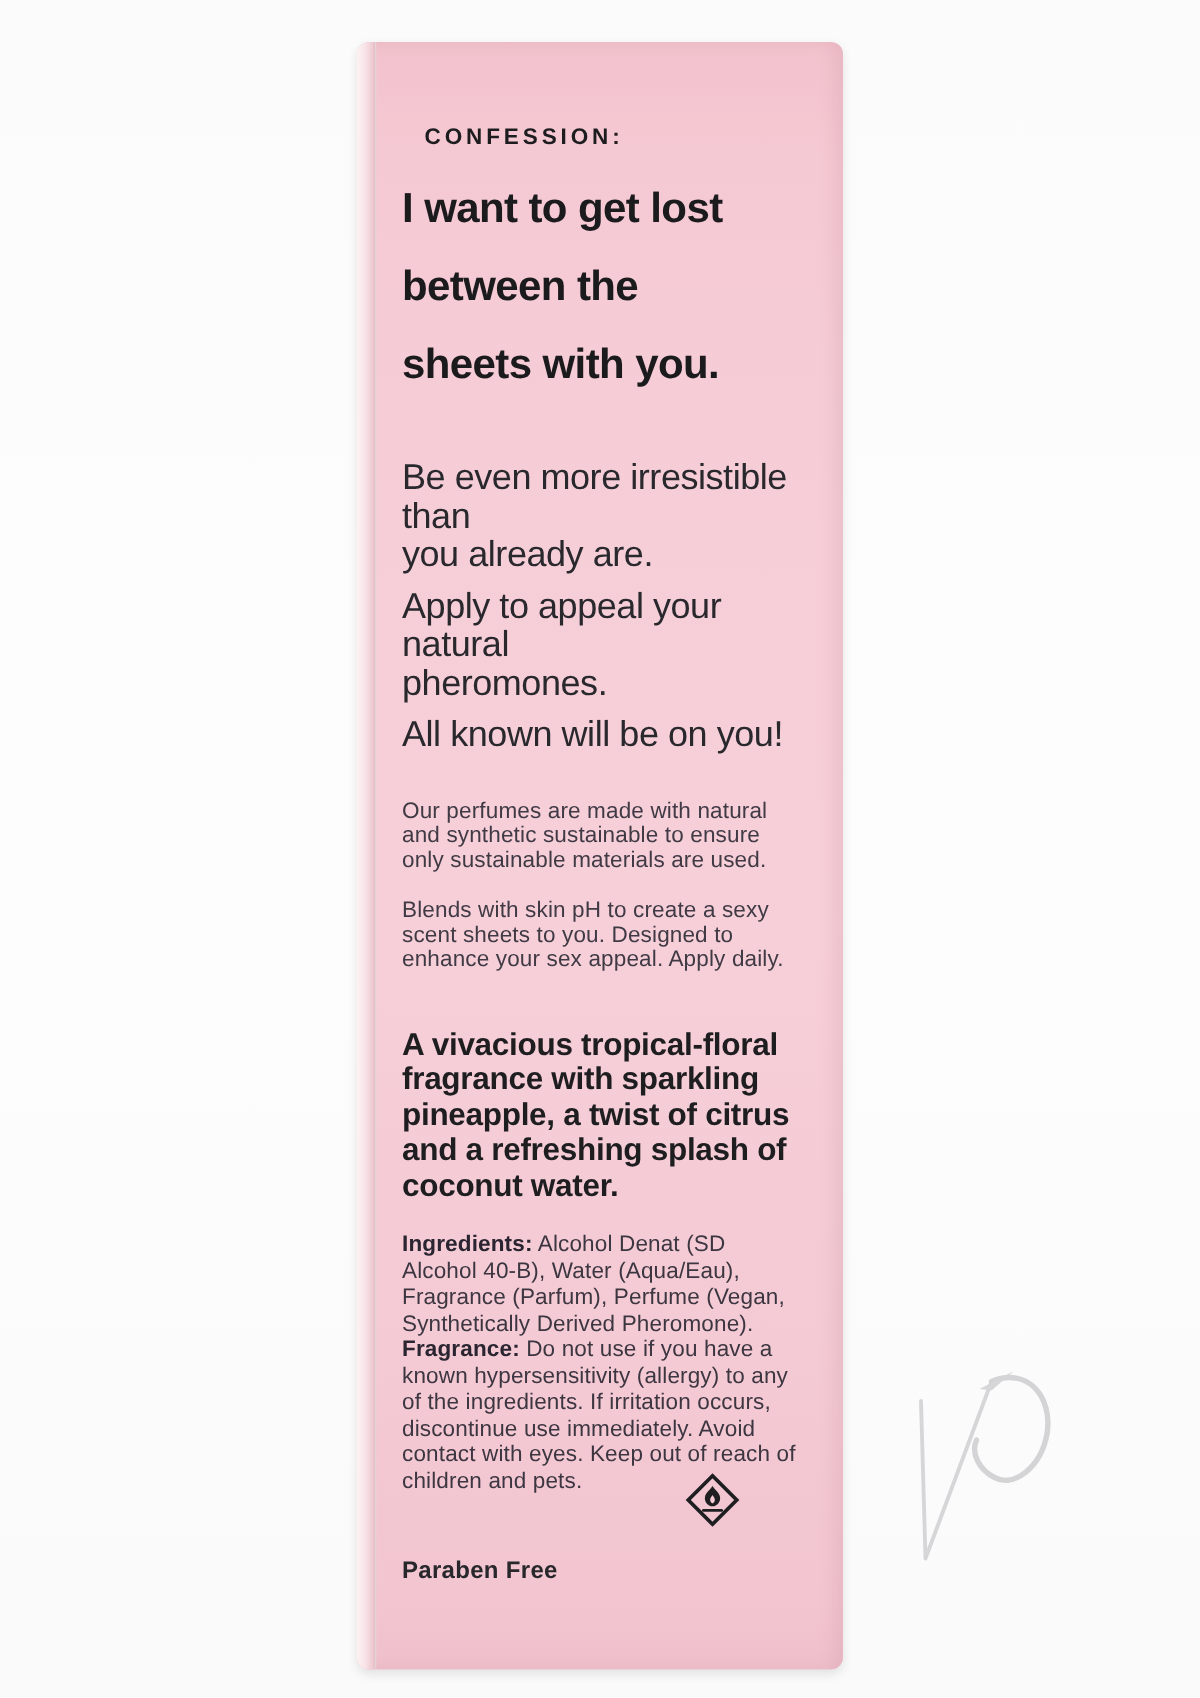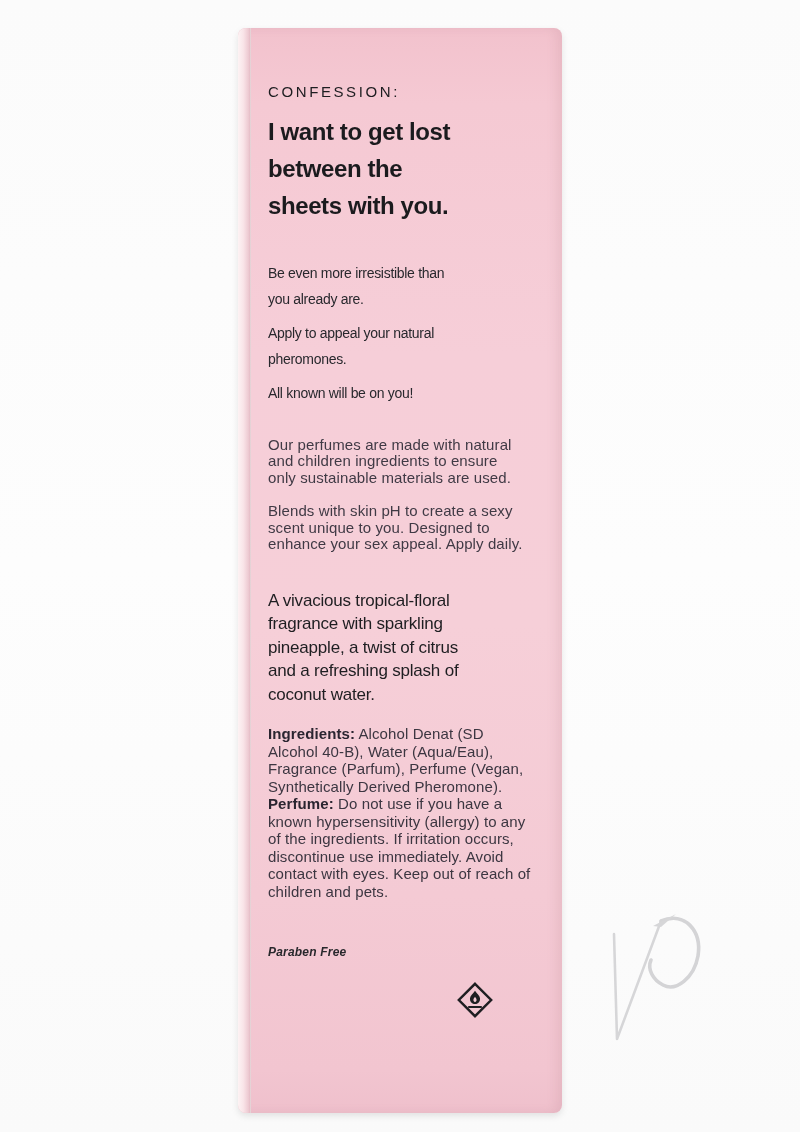--- a/index.html
+++ b/index.html
@@ -27,60 +27,60 @@
     border-radius:8px 0 0 8px;
     background:linear-gradient(90deg,#fdf3f4 0%,#f9e4e8 45%,#eecbd3 85%,#e5bcc6 100%);
     border-right:1px solid rgba(120,70,85,0.18);
   }
   .content{
     position:absolute;left:30px;top:56px;right:8px;
     color:#232327;
   }
   .prelines{white-space:pre-line;}
   .kicker{
-    font-size:15px;font-weight:400;letter-spacing:2.6px;
-    color:#1d1d20;line-height:16px;
+    font-size:15px;font-weight:700;letter-spacing:2.6px;
+    color:#1d1d20;line-height:16px;margin-left:15px;
   }
   .headline{
     margin:13px 0 0 0;
-    font-size:24px;font-weight:700;letter-spacing:-0.4px;
-    line-height:37px;color:#1b1b1e;
+    font-size:28px;font-weight:700;letter-spacing:-0.4px;
+    line-height:52px;color:#1b1b1e;
   }
   .tagline{
     margin:0;width:286px;
-    font-size:14px;font-weight:400;letter-spacing:-0.3px;
+    font-size:24px;font-weight:400;letter-spacing:-0.3px;
     line-height:25.5px;color:#28282d;
   }
   .tagline.first{margin-top:37px;}
   .tagline + .tagline{margin-top:9px;}
   .smalltext{
     margin:0;width:286px;
     font-size:15px;font-weight:400;
     line-height:16.5px;color:#403a45;
     letter-spacing:0.1px;
   }
   .smalltext.first{margin-top:30px;}
   .smalltext + .smalltext{margin-top:17px;}
   .fragrance{
     margin:36px 0 0 0;width:292px;
-    font-size:17px;font-weight:400;letter-spacing:-0.2px;
+    font-size:21px;font-weight:700;letter-spacing:-0.2px;
     line-height:23.5px;color:#1e1e21;
   }
   .legal{
     margin:0;width:264px;
     font-size:15px;font-weight:400;
     line-height:17.5px;color:#3c3641;
     letter-spacing:0.1px;
   }
   .legal.first{margin-top:19px;}
   .legal b, .legal span.b{font-weight:700;color:#2a2530;}
   .claims{margin-top:43px;}
   .claim{
-    font-size:12px;font-weight:700;letter-spacing:0.2px;
-    line-height:18px;color:#28282c;font-style:italic;
+    font-size:16px;font-weight:700;letter-spacing:0.2px;
+    line-height:18px;color:#28282c;
   }
   .claim.gap{margin-bottom:5px;}
   .flammable{
     position:absolute;left:218px;top:953px;width:38px;height:38px;
   }
   .watermark{
     position:absolute;left:608px;top:906px;width:104px;height:142px;
     opacity:0.95;
   }
 </style>
@@ -99,34 +99,34 @@
 between the
 sheets with you.</h1>
 
       <p class="tagline prelines first">Be even more irresistible than
 you already are.</p>
       <p class="tagline prelines">Apply to appeal your natural
 pheromones.</p>
       <p class="tagline prelines">All known will be on you!</p>
 
       <p class="smalltext prelines first">Our perfumes are made with natural
-and children ingredients to ensure
+and synthetic sustainable to ensure
 only sustainable materials are used.</p>
       <p class="smalltext prelines">Blends with skin pH to create a sexy
-scent unique to you. Designed to
+scent sheets to you. Designed to
 enhance your sex appeal. Apply daily.</p>
 
       <p class="fragrance prelines">A vivacious tropical-floral
 fragrance with sparkling
 pineapple, a twist of citrus
 and a refreshing splash of
 coconut water.</p>
 
       <p class="legal first"><span class="b">Ingredients:</span><span> Alcohol Denat (SD Alcohol 40-B), Water (Aqua/Eau), Fragrance (Parfum), Perfume (Vegan, Synthetically Derived Pheromone).</span></p>
-      <p class="legal"><span class="b">Perfume:</span><span> Do not use if you have a known hypersensitivity (allergy) to any of the ingredients. If irritation occurs, discontinue use immediately. Avoid contact with eyes. Keep out of reach of children and pets.</span></p>
+      <p class="legal"><span class="b">Fragrance:</span><span> Do not use if you have a known hypersensitivity (allergy) to any of the ingredients. If irritation occurs, discontinue use immediately. Avoid contact with eyes. Keep out of reach of children and pets.</span></p>
 
       <div class="claims">
         <div class="claim gap">Paraben Free</div>
       </div>
     </div>
 
     <svg class="flammable" viewBox="0 0 40 40">
       <polygon points="20,3 37,20 20,37 3,20" fill="none" stroke="#1f1f22" stroke-width="2.6" stroke-linejoin="miter"></polygon>
       <path d="M20 10.2 C21.9 13.3 24.9 14.8 25.3 18.1
                C25.7 21 23.8 23.5 21.3 24.3 L18.7 24.3

